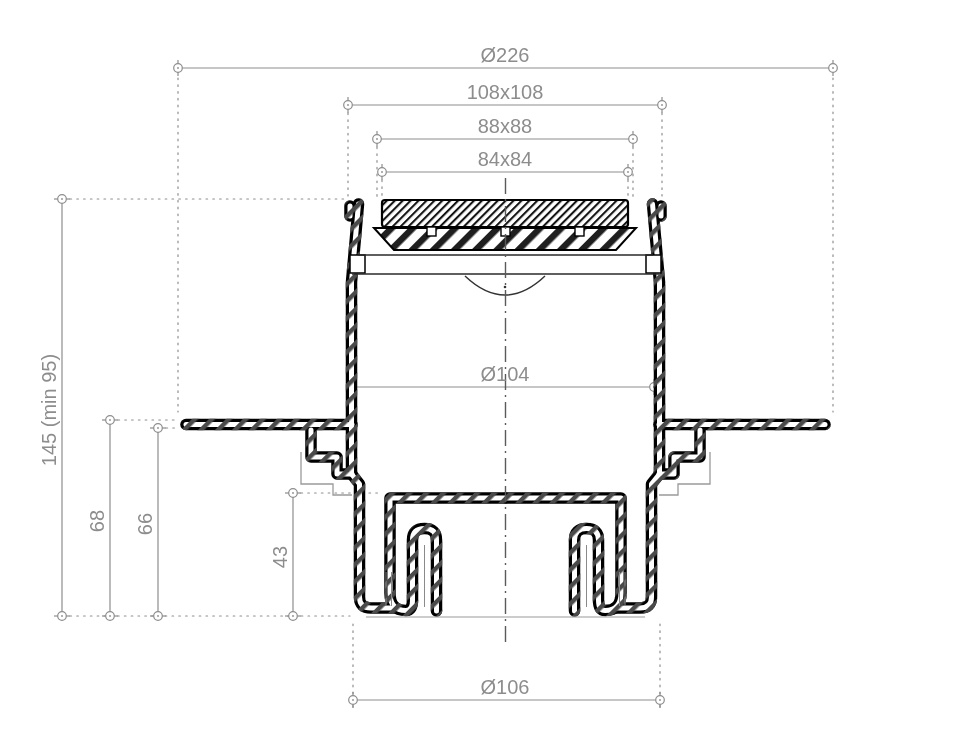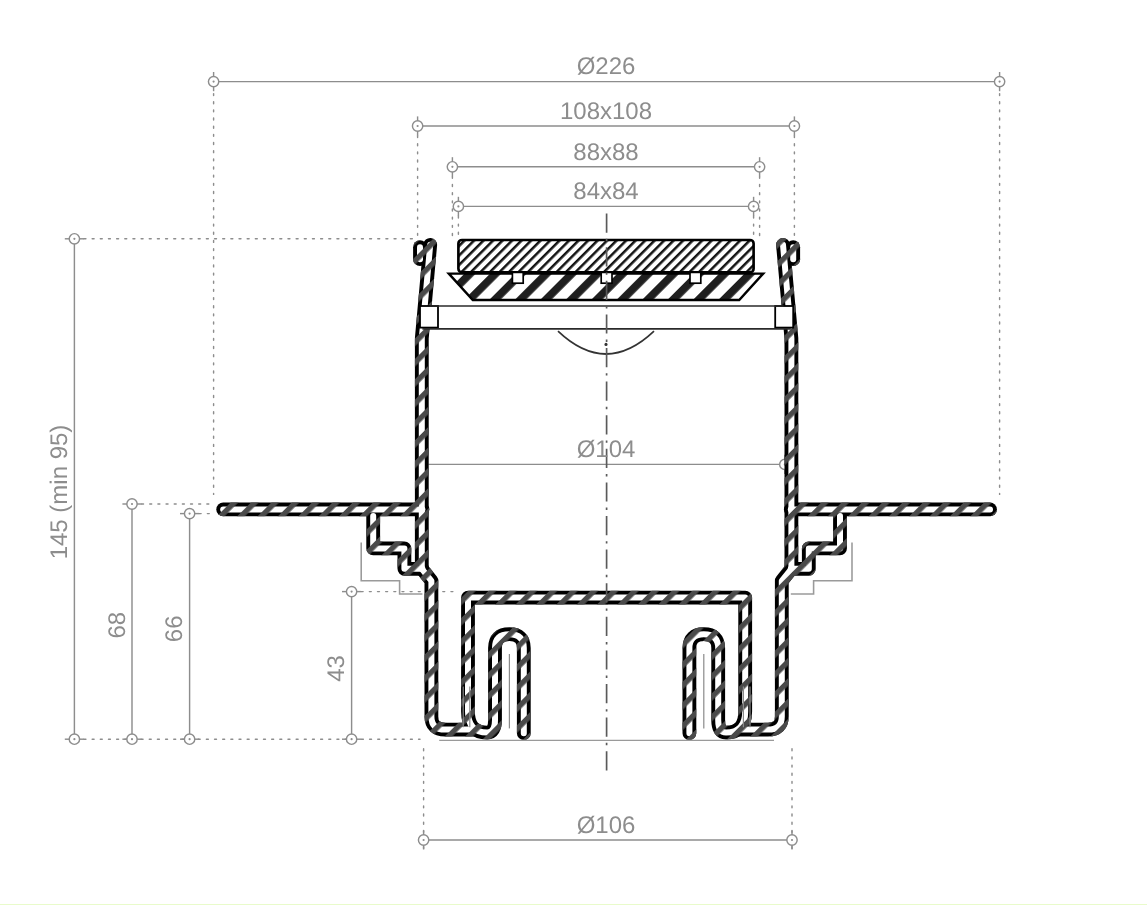--- a/index.html
+++ b/index.html
@@ -1,16 +1,16 @@
 <!DOCTYPE html>
 <html><head>
 <meta charset="utf-8">
 <style>
   html,body{margin:0;padding:0;background:#ffffff;}
-  .stage{width:956px;height:754px;position:relative;background:#bef264;overflow:hidden;}
+  .stage{width:956px;height:754px;position:relative;background:#0f766e;overflow:hidden;}
   svg{display:block;}
   text{font-family:"Liberation Sans", sans-serif;fill:#8d8d8d;font-size:20px;}
   .dimline{stroke:#8d8d8d;stroke-width:1.2;fill:none;}
   .extline{stroke:#8d8d8d;stroke-width:1.2;fill:none;stroke-dasharray:1.6 5.2;stroke-linecap:round;}
   .centerline{stroke:#5a5a5a;stroke-width:1.4;fill:none;stroke-dasharray:16 5 2 5;}
   .band-black{stroke:#000000;stroke-width:11.5;fill:none;stroke-linejoin:round;stroke-linecap:round;}
   .band-white{stroke:#ffffff;stroke-width:5;fill:none;stroke-linejoin:round;stroke-linecap:round;}
   .band-mask{stroke:#ffffff;stroke-width:11.5;fill:none;stroke-linejoin:round;stroke-linecap:round;}
   .thinline{fill:none;}
   .mk{stroke:#8d8d8d;stroke-width:1.2;fill:#ffffff;}

